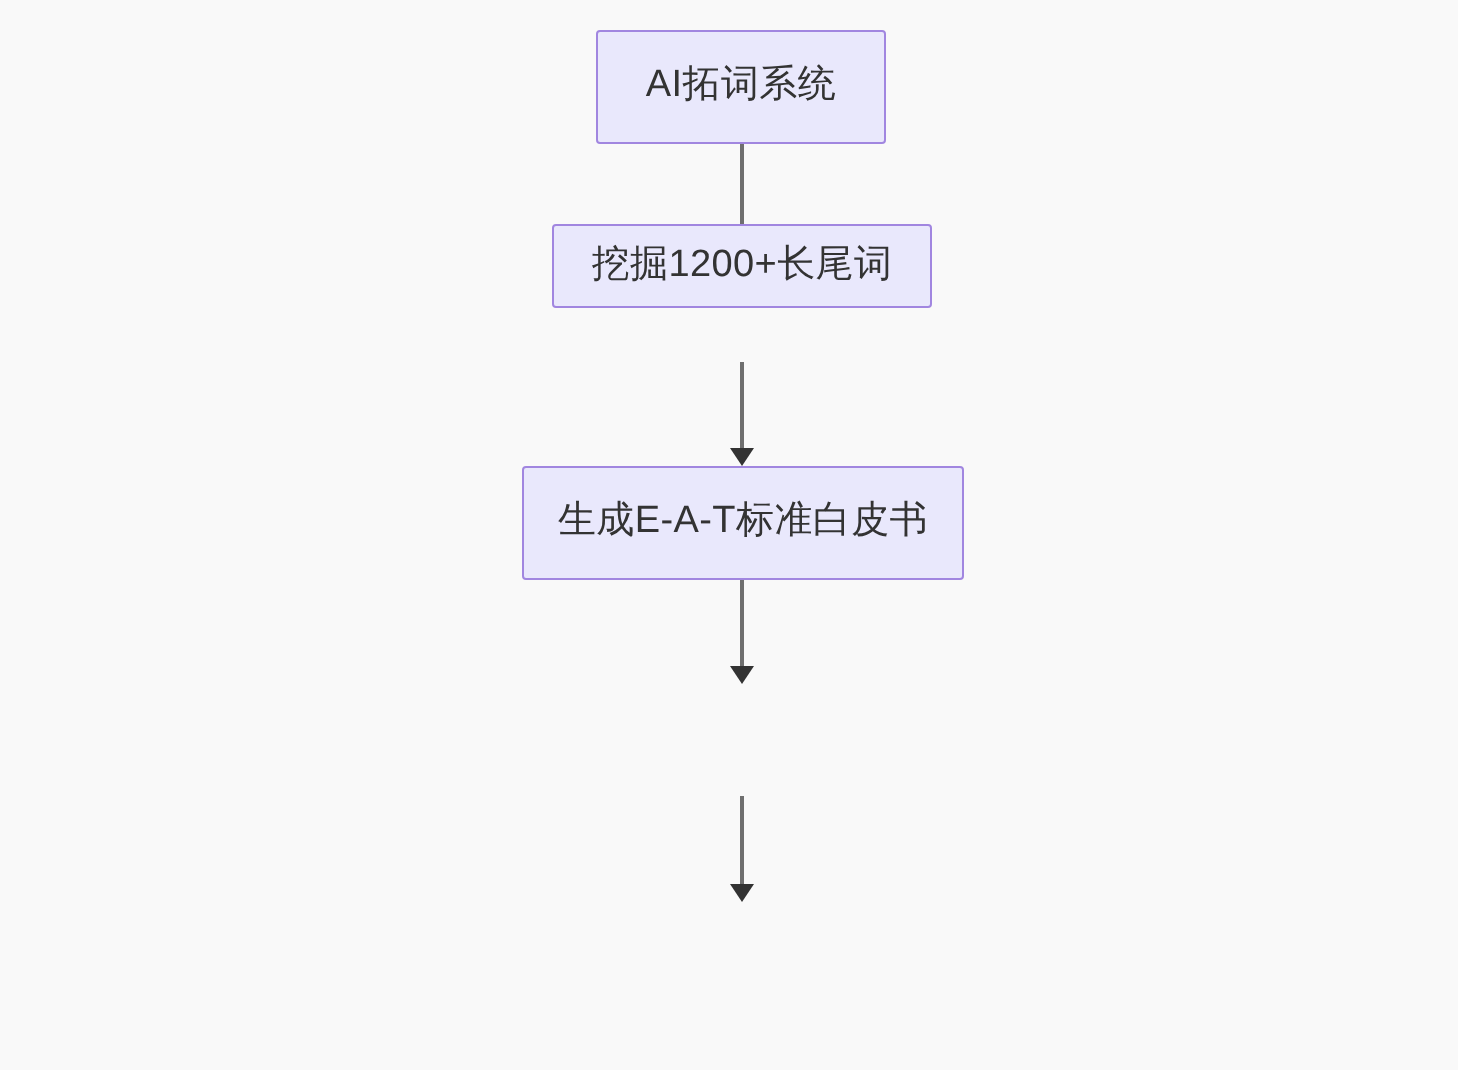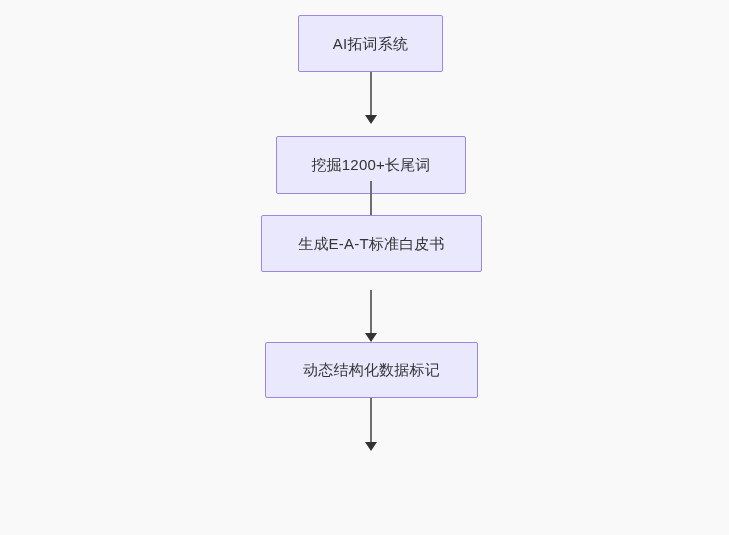--- a/index.html
+++ b/index.html
@@ -23,34 +23,34 @@
   .node {
     position: absolute;
     box-sizing: border-box;
     background: #e9e8fc;
     border: 1.5px solid #a186e0;
     border-radius: 2px;
     display: flex;
     align-items: center;
     justify-content: center;
     color: #333333;
-    font-size: 15px;
+    font-size: 19px;
     line-height: 1.2;
     letter-spacing: 0.2px;
     white-space: nowrap;
     user-select: none;
   }
   .node-label {
     display: block;
     text-align: center;
   }
   
   .node-1 { left: 298px; top: 15px;  width: 145px; height: 57px; }
-  .node-2 { left: 276px; top: 136px; width: 190px; height: 58px; }
-  .node-3 { left: 261px; top: 215px; width: 221px; height: 57px; }
+  .node-2 { left: 276px; top: 112px; width: 190px; height: 42px; }
+  .node-3 { left: 261px; top: 233px; width: 221px; height: 57px; }
   .node-4 { left: 265px; top: 342px; width: 213px; height: 56px; }
   .node-5 { left: 253px; top: 451px; width: 237px; height: 56px; }
 
   
   .arrow {
     position: absolute;
     width: 20px;
   }
   .arrow .shaft {
     position: absolute;
@@ -103,23 +103,20 @@
 
   <div class="node node-3">
     <span class="node-label">生成E-A-T标准白皮书</span>
   </div>
 
   <div class="arrow arrow-3">
     <div class="shaft"></div>
     <div class="head"></div>
   </div>
 
-  <div class="node node-4">
-    <span class="node-label">动态结构化数据标记</span>
-  </div>
 
   <div class="arrow arrow-4">
     <div class="shaft"></div>
     <div class="head"></div>
   </div>
 
 
 </div>
 
 </body></html>

